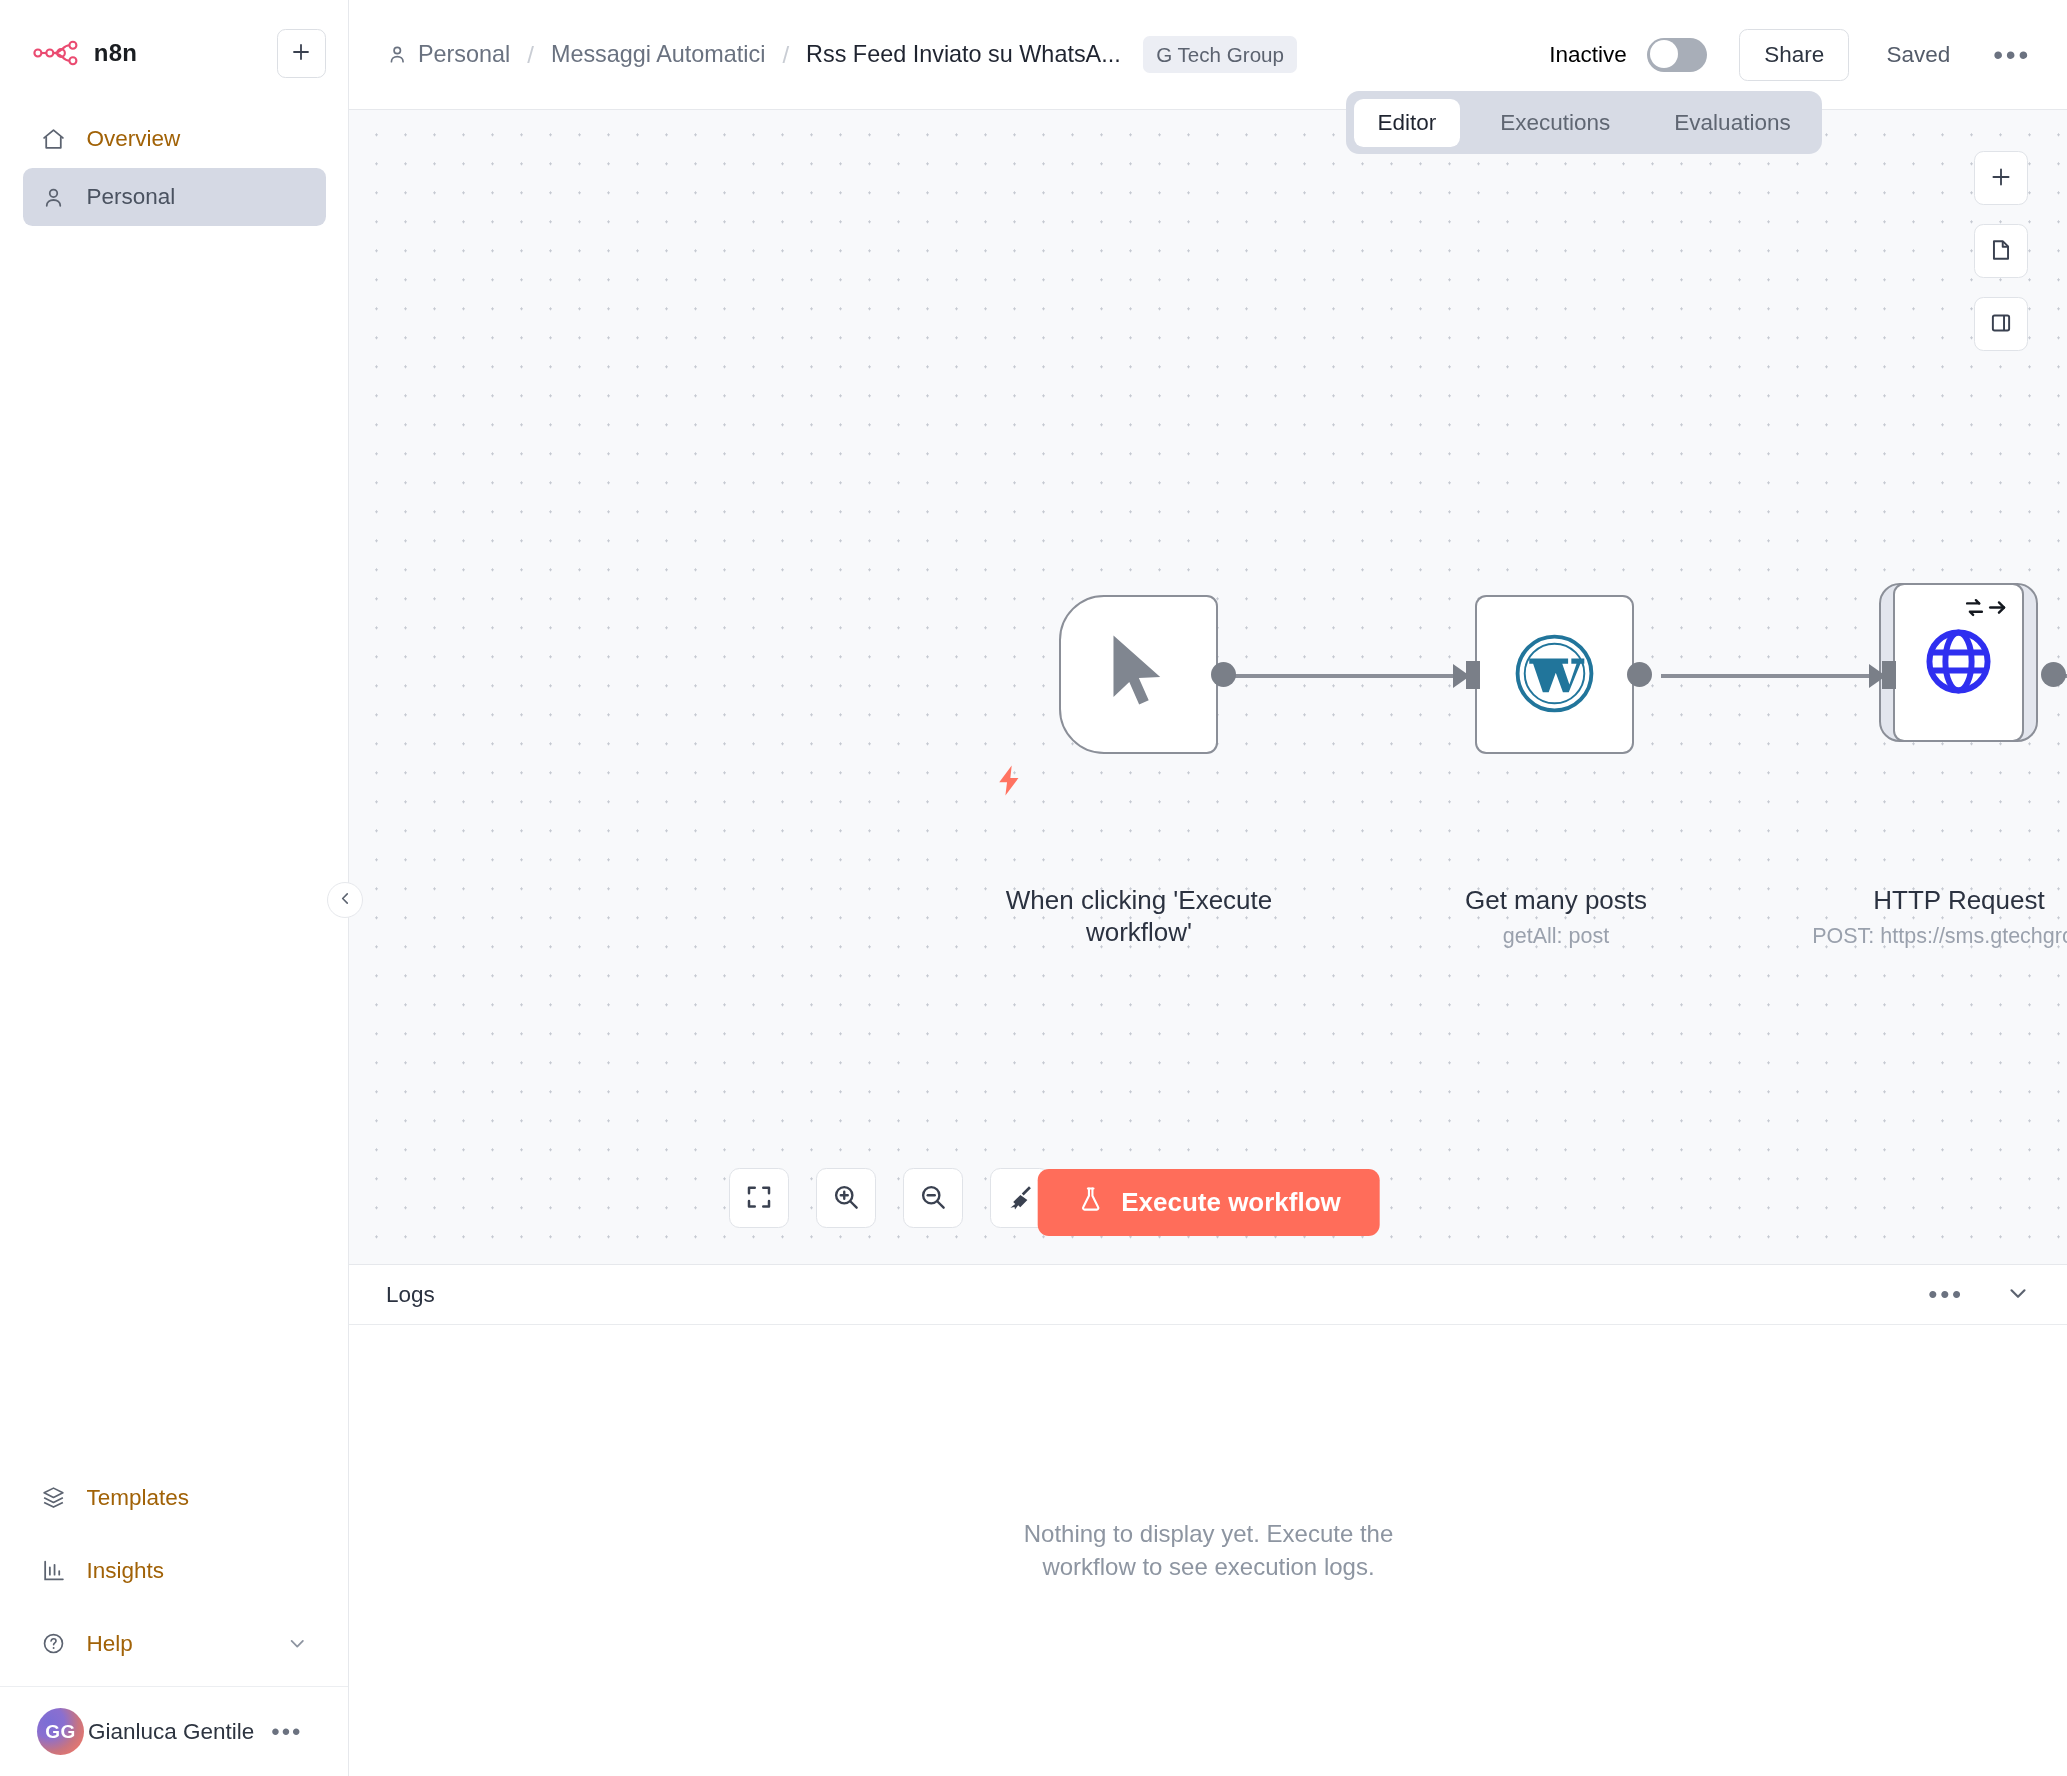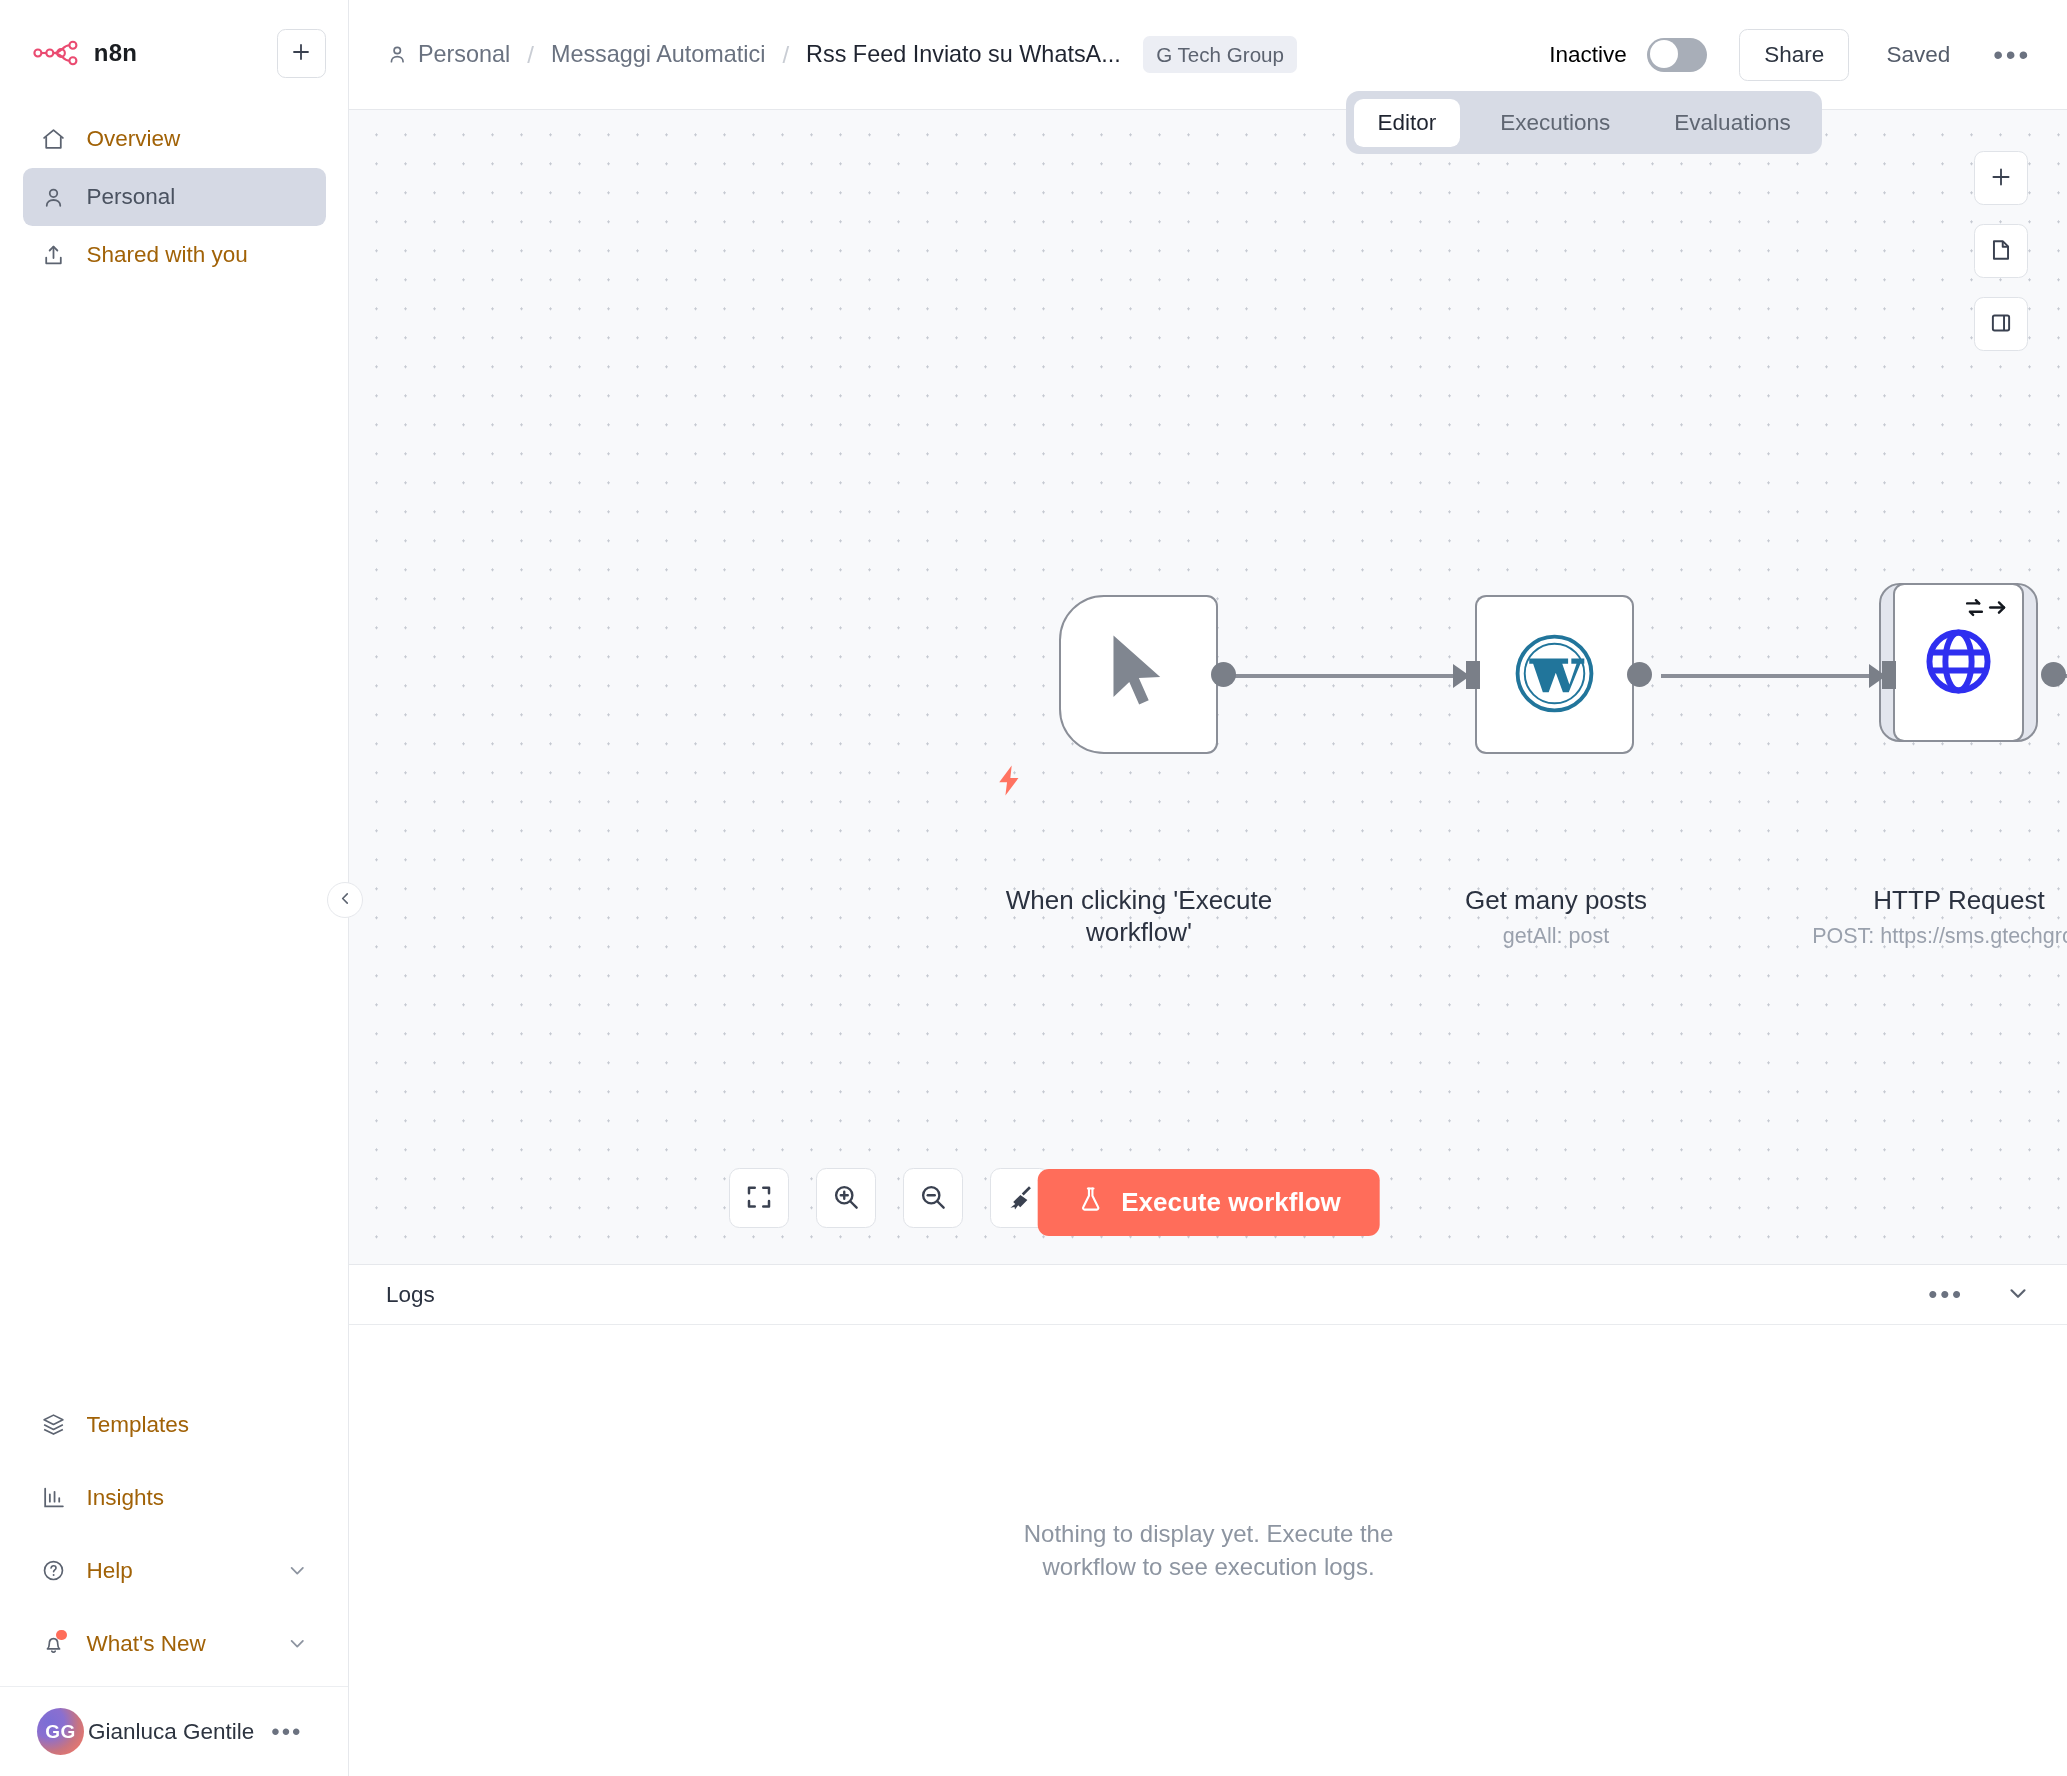--- a/index.html
+++ b/index.html
@@ -265,30 +265,20 @@
       <div class="sb-item active">
         <span class="ic">
           <svg viewBox="0 0 24 24" fill="none" stroke="#5c6370" stroke-width="1.7" stroke-linecap="round">
             <circle cx="12" cy="8" r="3.6"></circle>
               <path d="M5.5 20c0-3.6 2.9-5.6 6.5-5.6s6.5 2 6.5 5.6"></path>
           </svg>
         </span>
         <span class="lbl">Personal</span>
       </div>
 
-      <div class="sb-item">
-        <span class="ic">
-          <svg viewBox="0 0 24 24" fill="none" stroke="#5c6370" stroke-width="1.7" stroke-linecap="round" stroke-linejoin="round">
-            <path d="M12 3.5v11"></path>
-              <path d="M8.3 7.2 12 3.5l3.7 3.7"></path>
-              <path d="M5 14v5.5h14V14"></path>
-          </svg>
-        </span>
-        <span class="lbl">Shared with you</span>
-      </div>
     </nav>
 
     <div class="sb-spacer"></div>
 
     <div class="sb-bottom">
       <div class="sb-item">
         <span class="ic">
           <svg viewBox="0 0 24 24" fill="none" stroke="#5c6370" stroke-width="1.6" stroke-linejoin="round">
             <path d="M12 3 3 7.5 12 12l9-4.5L12 3z"></path>
               <path d="M3 12.2 12 16.7l9-4.5"></path>
@@ -320,35 +310,20 @@
           </svg>
         </span>
         <span class="lbl">Help</span>
         <span class="chev">
           <svg viewBox="0 0 24 24" fill="none" stroke="#8d94a0" stroke-width="1.9" stroke-linecap="round" stroke-linejoin="round">
             <path d="M6 9.5 12 15.5 18 9.5"></path>
           </svg>
         </span>
       </div>
 
-      <div class="sb-item">
-        <span class="ic bell-wrap">
-          <svg viewBox="0 0 24 24" fill="none" stroke="#5c6370" stroke-width="1.6" stroke-linecap="round" stroke-linejoin="round">
-            <path d="M6.2 17.2h11.6c-1.5-1.4-1.7-2.6-1.7-4.6 0-3-1.3-5.3-4.1-5.3S7.9 9.6 7.9 12.6c0 2-.2 3.2-1.7 4.6z"></path>
-            <path d="M10.4 19.4c.4.6 1 .9 1.6.9s1.2-.3 1.6-.9"></path>
-          </svg>
-          <span class="bell-dot"></span>
-        </span>
-        <span class="lbl">What's New</span>
-        <span class="chev">
-          <svg viewBox="0 0 24 24" fill="none" stroke="#8d94a0" stroke-width="1.9" stroke-linecap="round" stroke-linejoin="round">
-            <path d="M6 9.5 12 15.5 18 9.5"></path>
-          </svg>
-        </span>
-      </div>
     </div>
 
     <div class="sb-user">
       <span class="avatar">GG</span>
       <span class="user-name">Gianluca Gentile</span>
       <span class="user-dots">•••</span>
     </div>
   </aside>
 
   <div class="collapse-handle">

